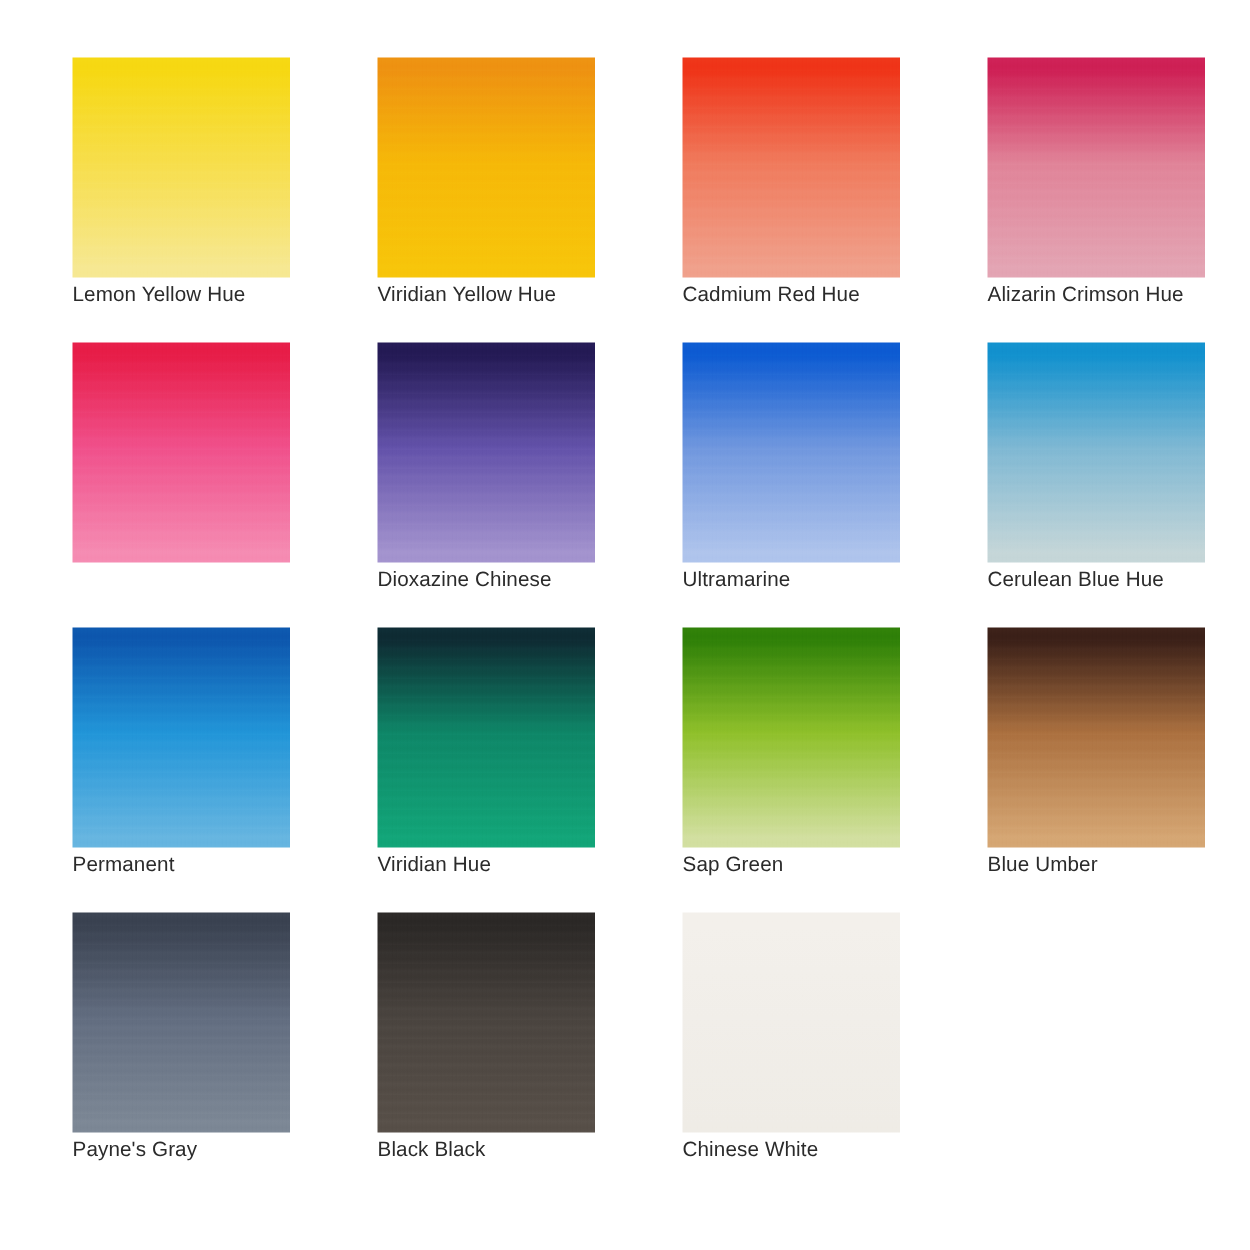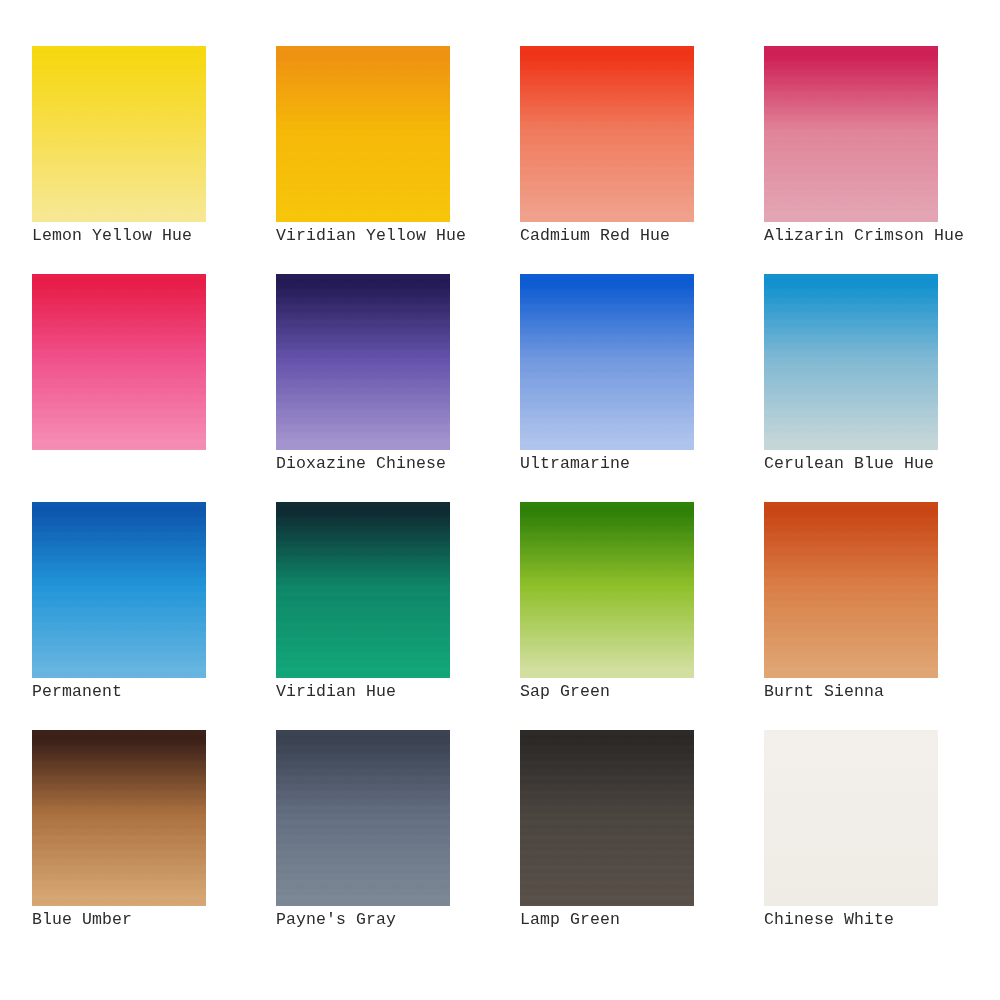--- a/index.html
+++ b/index.html
@@ -18,29 +18,28 @@
   #swatch-chart {
     position: relative;
     width: 1000px;
     height: 1000px;
     background: #ffffff;
     box-sizing: border-box;
   }
 
   .swatch-grid {
     position: absolute;
-    left: 32px;
+    left: 58px;
     top: 46px;
     width: 904px;
     display: grid;
     grid-template-columns: repeat(4, 174px);
     grid-template-rows: repeat(4, 174px);
     column-gap: 70px;
     row-gap: 54px;
-    font-family: Liberation Mono, monospace;
   }
 
   .swatch-cell {
     position: relative;
     width: 174px;
     height: 174px;
   }
 
   .swatch-chip {
     width: 174px;
@@ -131,33 +130,29 @@
       </div>
       <div class="swatch-cell">
         <div class="swatch-chip" style="background: linear-gradient(rgb(14, 43, 51) 0%, rgb(14, 43, 51) 6%, rgb(14, 134, 103) 48%, rgb(18, 165, 120) 96%, rgb(18, 165, 120) 100%);"></div>
         <div class="swatch-label">Viridian Hue</div>
       </div>
       <div class="swatch-cell">
         <div class="swatch-chip" style="background: linear-gradient(rgb(47, 128, 8) 0%, rgb(47, 128, 8) 6%, rgb(143, 192, 42) 48%, rgb(210, 223, 160) 96%, rgb(210, 223, 160) 100%);"></div>
         <div class="swatch-label">Sap Green</div>
       </div>
       <div class="swatch-cell">
-        <div class="swatch-chip" style="background: linear-gradient(rgb(201, 69, 22) 0%, rgb(201, 69, 22) 6%, rgb(217, 126, 70) 48%, rgb(223, 165, 115) 96%, rgb(223, 165, 115) 100%);"></div>
-        <div class="swatch-label">Burnt Sienna</div>
-      </div>
-      <div class="swatch-cell">
         <div class="swatch-chip" style="background: linear-gradient(rgb(59, 32, 24) 0%, rgb(59, 32, 24) 6%, rgb(171, 112, 63) 48%, rgb(213, 166, 115) 96%, rgb(213, 166, 115) 100%);"></div>
         <div class="swatch-label">Blue Umber</div>
       </div>
       <div class="swatch-cell">
         <div class="swatch-chip" style="background: linear-gradient(rgb(58, 66, 81) 0%, rgb(58, 66, 81) 6%, rgb(98, 109, 128) 48%, rgb(124, 135, 149) 96%, rgb(124, 135, 149) 100%);"></div>
         <div class="swatch-label">Payne's Gray</div>
       </div>
       <div class="swatch-cell">
         <div class="swatch-chip" style="background: linear-gradient(rgb(43, 40, 38) 0%, rgb(43, 40, 38) 6%, rgb(74, 68, 63) 48%, rgb(87, 79, 72) 96%, rgb(87, 79, 72) 100%);"></div>
-        <div class="swatch-label">Lamp Green</div>
+        <div class="swatch-label">Black Black</div>
       </div>
       <div class="swatch-cell">
         <div class="swatch-chip" style="background: linear-gradient(rgb(243, 240, 235) 0%, rgb(243, 240, 235) 6%, rgb(241, 238, 233) 48%, rgb(239, 236, 230) 96%, rgb(239, 236, 230) 100%);"></div>
         <div class="swatch-label">Chinese White</div>
       </div>
     </div>
 </div>
 
 </body></html>

